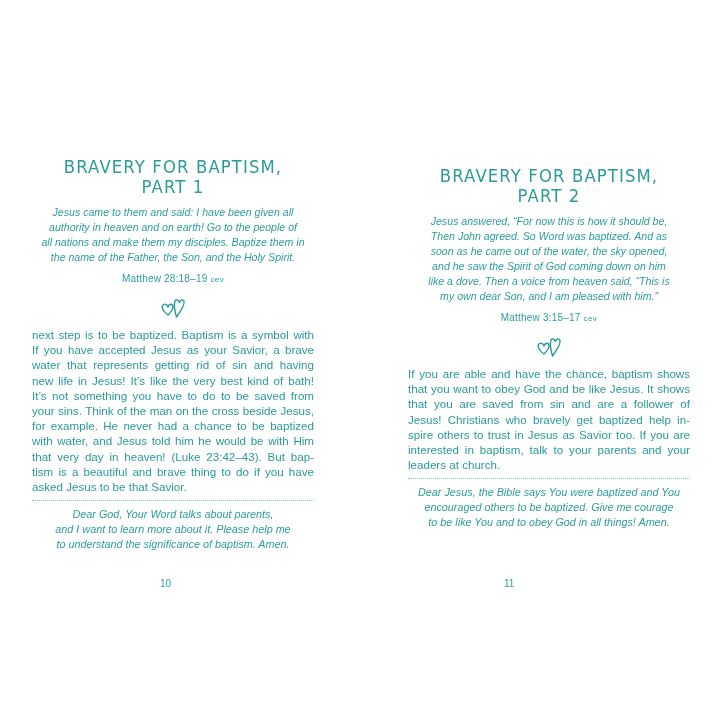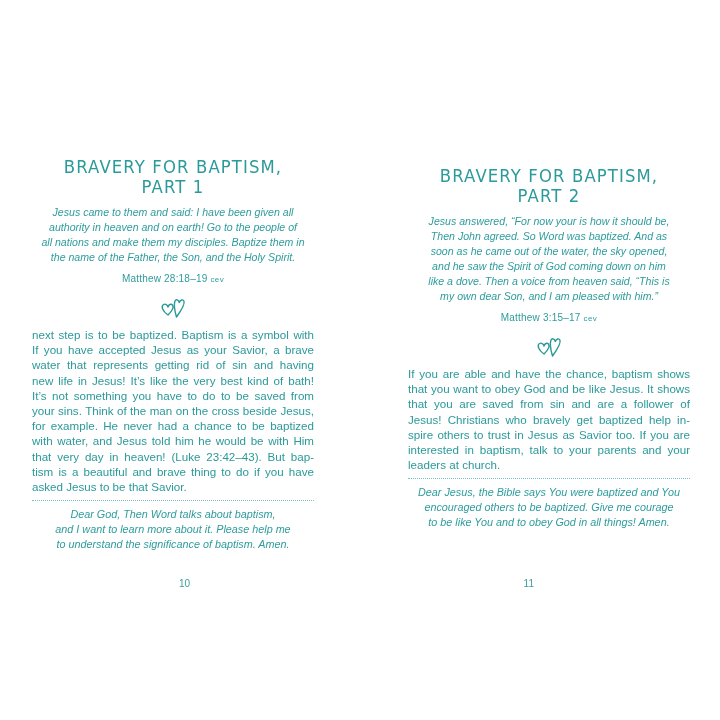--- a/index.html
+++ b/index.html
@@ -97,21 +97,21 @@
       font-size: 10.8px;
       line-height: 15px;
       color: #2e9c9c;
     }
     .prayer-line { display: block; white-space: nowrap; }
 
     .page-number {
       position: absolute;
       top: 578px;
       width: 30px;
-      text-align: right;
+      text-align: left;
       font-family: "Liberation Sans", sans-serif;
       font-size: 10px;
       color: #3a9e9e;
     }
     .pn-left { left: 160px; }
     .pn-right { left: 504px; }
   </style>
 </head>
 <body>
 
@@ -149,35 +149,35 @@
     <span class="body-line">for example. He never had a chance to be baptized</span>
     <span class="body-line">with water, and Jesus told him he would be with Him</span>
     <span class="body-line">that very day in heaven! (Luke 23:42–43). But bap-</span>
     <span class="body-line">tism is a beautiful and brave thing to do if you have</span>
     <span class="body-line last">asked Jesus to be that Savior.</span>
   </div>
 
   <div class="divider"></div>
 
   <div class="prayer">
-    <span class="prayer-line">Dear God, Then Word talks about baptism,</span>
+    <span class="prayer-line">Dear God, Your Word talks about parents,</span>
     <span class="prayer-line">and I want to learn more about it. Please help me</span>
     <span class="prayer-line">to understand the significance of baptism. Amen.</span>
   </div>
 </div>
 <div class="page-number pn-left">10</div>
 
 <div class="page right">
   <h2 class="title">
     <span class="verse-line">BRAVERY FOR BAPTISM,</span>
     <span class="verse-line">PART 2</span>
   </h2>
 
   <div class="verse">
-    <span class="verse-line">Jesus answered, “For now your is how it should be,</span>
+    <span class="verse-line">Jesus answered, “For now this is how it should be,</span>
     <span class="verse-line">Then John agreed. So Word was baptized. And as</span>
     <span class="verse-line">soon as he came out of the water, the sky opened,</span>
     <span class="verse-line">and he saw the Spirit of God coming down on him</span>
     <span class="verse-line">like a dove. Then a voice from heaven said, “This is</span>
     <span class="verse-line">my own dear Son, and I am pleased with him.”</span>
   </div>
   <div class="ref">
     <span class="ref-main">Matthew 3:15–17</span>
     <span class="sc">cev</span>
   </div>

